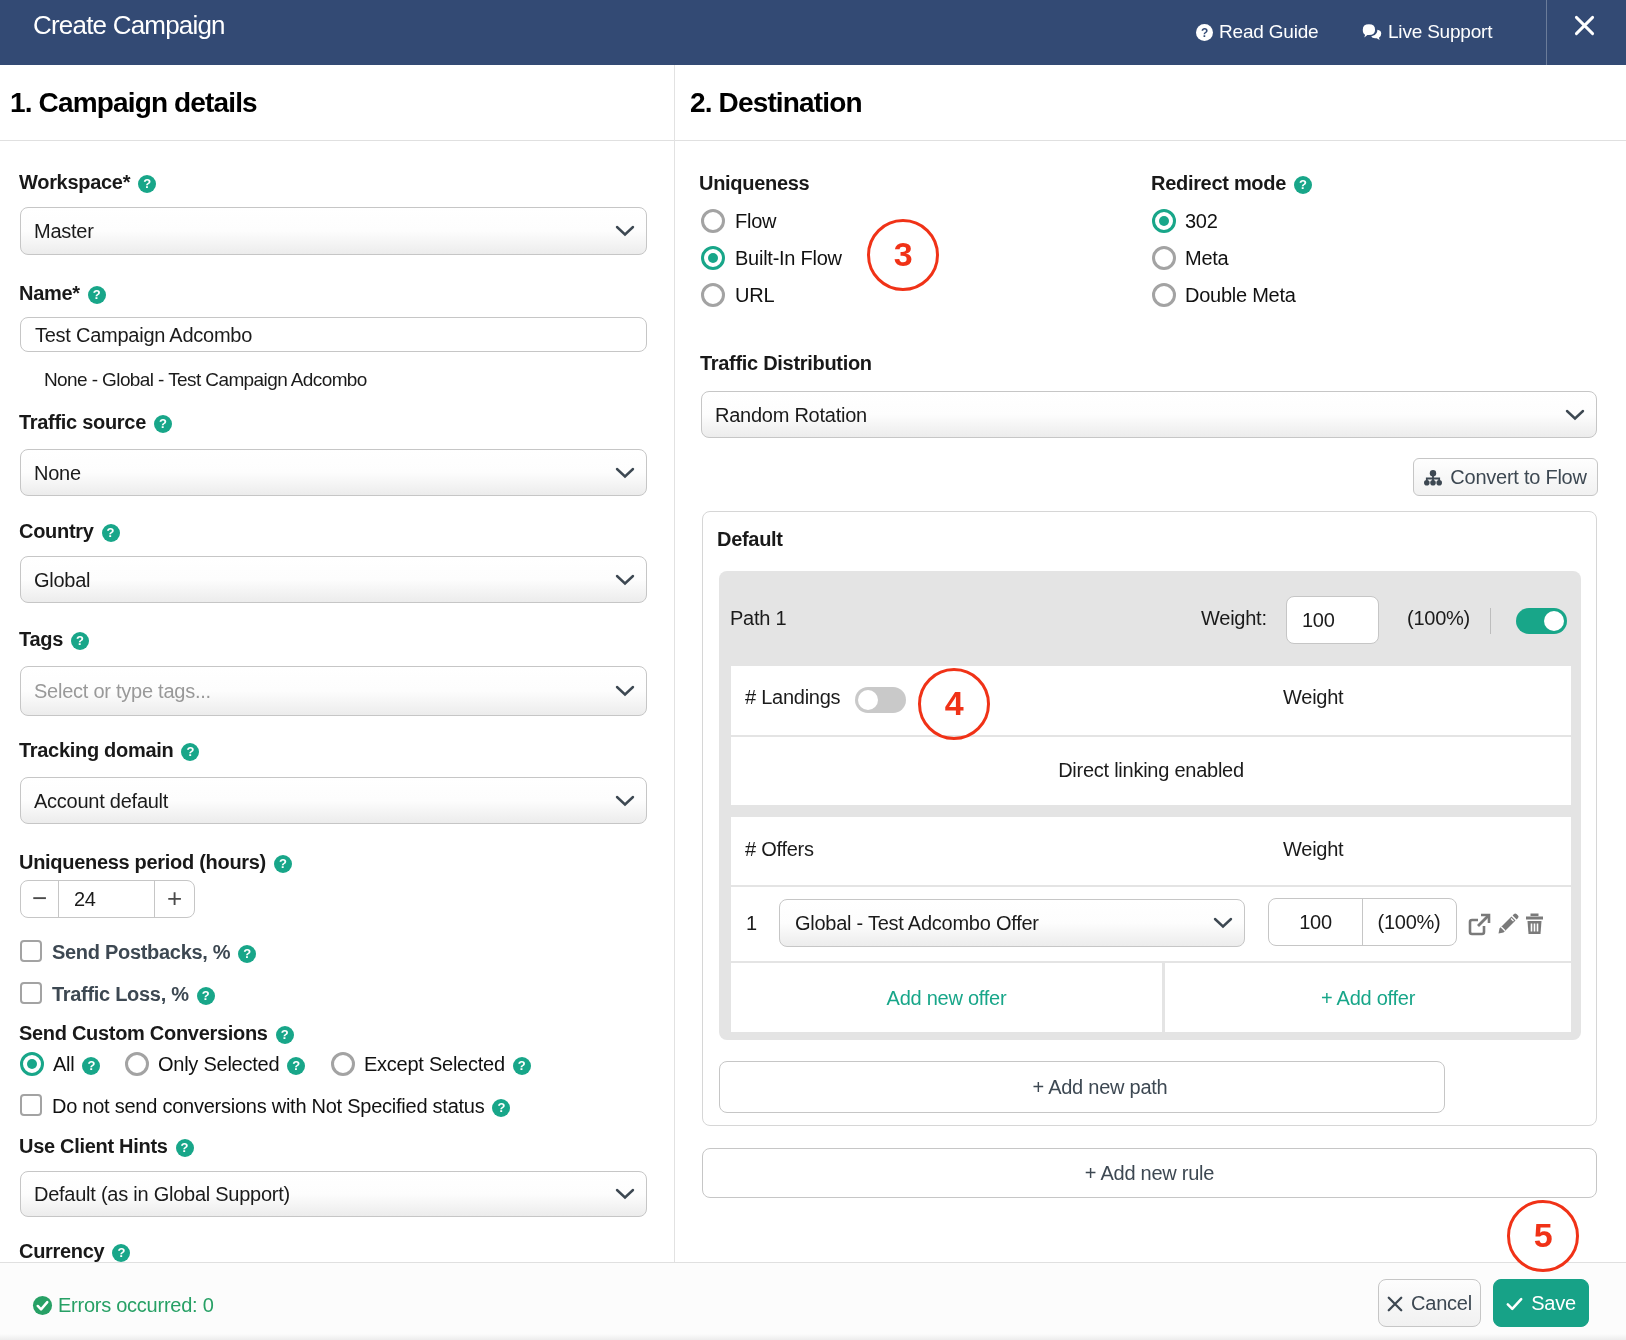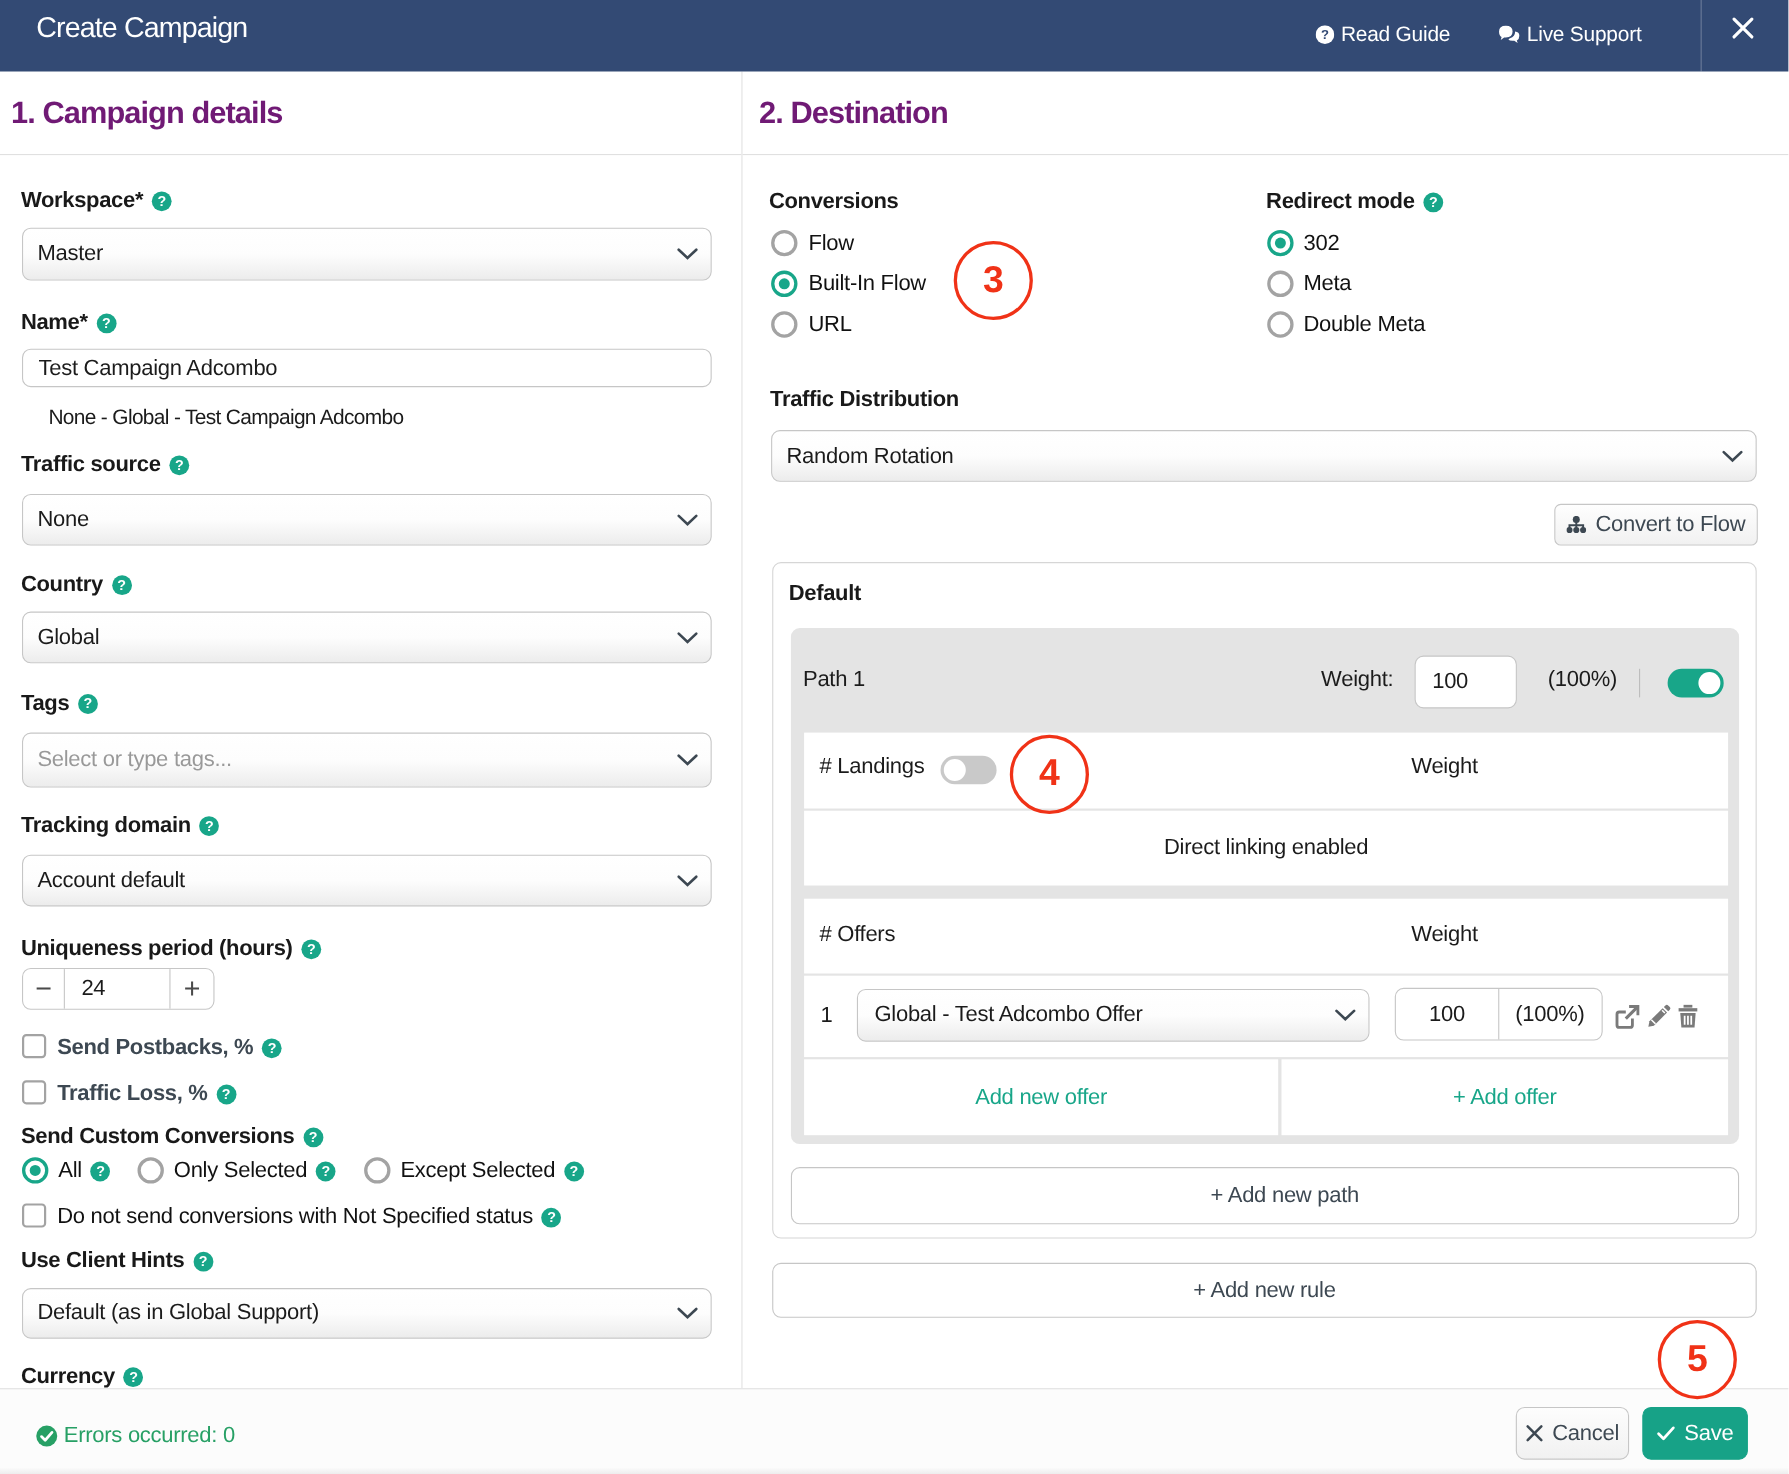--- a/index.html
+++ b/index.html
@@ -7,21 +7,21 @@
 body { font-family:"Liberation Sans", sans-serif; background:#fff; position:relative; color:#1b1b1b; letter-spacing:-0.25px; }
 
 
 #hdr { position:absolute; left:0; top:0; width:1626px; height:65px; background:#334a74; color:#fff; z-index:5; }
 #hdr .title { position:absolute; left:33px; top:10px; font-size:26px; letter-spacing:-0.8px; }
 #hdr .nav { position:absolute; top:21px; font-size:19px; letter-spacing:-0.2px; }
 #hdr .vline { position:absolute; left:1546px; top:0; width:1px; height:65px; background:rgba(255,255,255,0.28); }
 
 
 .h1row { position:absolute; top:65px; height:76px; border-bottom:1px solid #e0e0e0; background:#fff; }
-.h1 { font-size:28px; font-weight:bold; color:#701a75; position:absolute; top:22px; letter-spacing:-0.85px; white-space:nowrap; }
+.h1 { font-size:28px; font-weight:bold; color:#000000; position:absolute; top:22px; letter-spacing:-0.85px; white-space:nowrap; }
 
 #vdiv { position:absolute; left:674px; top:65px; width:1px; height:1197px; background:#e2e2e2; }
 
 .label { position:absolute; font-size:20px; font-weight:bold; color:#191919; white-space:nowrap; letter-spacing:-0.3px; }
 .q { display:inline-block; width:18px; height:18px; border-radius:50%; background:#18a689; color:#fff; font-size:13px; font-weight:bold; text-align:center; line-height:18px; vertical-align:1px; margin-left:8px; letter-spacing:0; }
 
 .sel { position:absolute; border:1px solid #c6c6c6; border-radius:8px; background:linear-gradient(180deg,#ffffff 0%,#fdfdfd 50%,#ececec 100%); font-size:20px; color:#1b1b1b; }
 .sel .txt { position:absolute; left:13px; top:50%; transform:translateY(-50%); white-space:nowrap; }
 .sel svg.chev { position:absolute; right:11px; top:50%; transform:translateY(-50%); }
 .inp { position:absolute; border:1px solid #c6c6c6; border-radius:8px; background:#fff; font-size:20px; }
@@ -131,21 +131,21 @@
 <div class="label" style="left:19px; top:1135px;">Use Client Hints<span class="q">?</span></div>
 <div class="sel" style="left:20px; top:1171px; width:627px; height:46px;">
     <div class="txt">Default (as in Global Support)</div>
     <svg class="chev" width="20" height="12" viewBox="0 0 20 12">
       <path d="M2 2 L10 9.5 L18 2" fill="none" stroke="#3d4852" stroke-width="2.4" stroke-linecap="round"></path>
     </svg>
   </div>
 
 <div class="label" style="left:19px; top:1240px;">Currency<span class="q">?</span></div>
 
-<div class="label" style="left:699px; top:172px;">Conversions</div>
+<div class="label" style="left:699px; top:172px;">Uniqueness</div>
 <div class="radio" style="left:701px; top:209px;"></div>
 <div class="rlbl" style="left:735px; top:210px;">Flow</div>
 <div class="radio on" style="left:701px; top:246px;"></div>
 <div class="rlbl" style="left:735px; top:247px;">Built-In Flow</div>
 <div class="radio" style="left:701px; top:283px;"></div>
 <div class="rlbl" style="left:735px; top:284px;">URL</div>
 <div class="redc" style="left:867px; top:219px;">3</div>
 
 <div class="label" style="left:1151px; top:172px;">Redirect mode<span class="q">?</span></div>
 <div class="radio on" style="left:1152px; top:209px;"></div>
@@ -230,21 +230,21 @@
   <rect x="6.5" y="1.5" width="8" height="2.5" fill="#7a7a7a"></rect>
   <path d="M3.5 9 L17.5 9 L16.5 22 L4.5 22 Z" fill="#7a7a7a"></path>
   <path d="M7.5 11.5 L7.5 19.5 M10.5 11.5 L10.5 19.5 M13.5 11.5 L13.5 19.5" stroke="#fff" stroke-width="1.6"></path>
 </svg>
 
 <div class="cell" style="left:731px; top:963px; width:431px; height:69px;"></div>
 <div class="cell" style="left:1165px; top:963px; width:406px; height:69px;"></div>
 <div class="teal" style="position:absolute; left:731px; top:987px; width:431px; text-align:center; font-size:20px;">Add new offer</div>
 <div class="teal" style="position:absolute; left:1165px; top:987px; width:406px; text-align:center; font-size:20px;">+ Add offer</div>
 
-<div class="btn" style="left:719px; top:1061px; width:862px; height:52px; line-height:50px;padding-left:36px;">+ Add new path</div>
+<div class="btn" style="left:719px; top:1061px; width:726px; height:52px; line-height:50px;padding-left:36px;">+ Add new path</div>
 <div class="btn" style="left:702px; top:1148px; width:895px; height:50px; line-height:48px;">+ Add new rule</div>
 <div class="redc" style="left:1507px; top:1200px; background:#fff;">5</div>
 
 <div id="hdr">
   <div class="title">Create Campaign</div>
   <div class="nav" style="left:1196px;">
     <svg width="17" height="17" viewBox="0 0 20 20" style="vertical-align:-3px; margin-right:6px;">
         <circle cx="10" cy="10" r="10" fill="#fff"></circle>
         <text x="10" y="15" text-anchor="middle" font-size="14" font-weight="bold" fill="#334a74" font-family="Liberation Sans">?</text>
       </svg>Read Guide</div>

